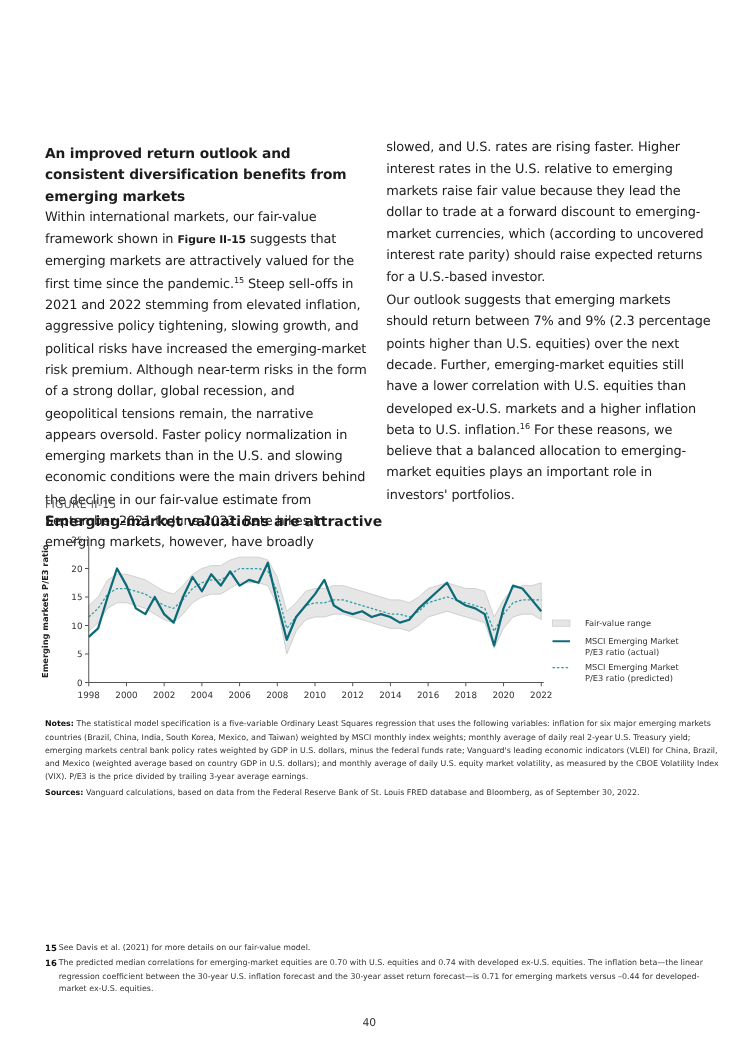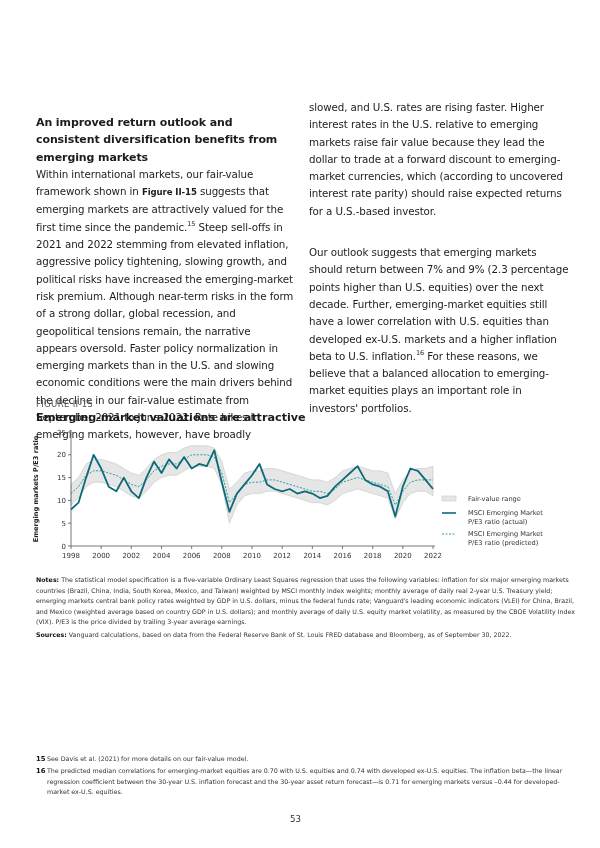--- a/index.html
+++ b/index.html
@@ -1,24 +1,24 @@
 <!DOCTYPE html>
 <html><head>
 <meta charset="utf-8">
 <style>
   * { margin:0; padding:0; box-sizing:border-box; }
   html, body { width:600px; height:848px; background:#ffffff; overflow:hidden; }
   body { position:relative; font-family:"DejaVu Sans", sans-serif; color:#1c1c1c; }
   .col { position:absolute; font-size:10.3px; line-height:17.3px; letter-spacing:-0.1px; }
   .col-left { left:36px; top:114px; width:258px; }
-  .col-right { left:309px; top:99px; width:262px; }
+  .col-right { left:309px; top:110px; width:262px; }
   .heading { font-weight:bold; font-size:11px; line-height:17.3px; }
   .fig-ref { font-weight:bold; font-size:8.6px; }
   sup { font-size:6.5px; vertical-align:top; line-height:10px; }
-  .para2 { margin-top:24px; }
+  .para2 { margin-top:1px; }
   .fig-label { position:absolute; left:36px; top:399px; font-size:8.6px; color:#555; letter-spacing:0.3px; }
   .fig-title { position:absolute; left:36px; top:411px; font-size:11.2px; font-weight:bold;text-align:center; }
   .chart { position:absolute; left:28px; top:424px; width:550px; height:150px; }
   .notes { position:absolute; left:36px; top:575px; width:540px; font-size:6.3px; line-height:10.6px; color:#333; }
   .notes b { color:#111; }
   .sources { margin-top:2px; }
   .footnotes { position:absolute; left:36px; top:754px; width:540px; font-size:6.3px; line-height:10.4px; color:#333; }
   .fn { display:flex; margin-bottom:2px; }
   .fn-num { font-weight:bold; width:11px; flex:none; color:#111; font-size:6.8px; }
   .page-num { position:absolute; left:290px; top:814px; font-size:8.6px; color:#333; }
@@ -111,13 +111,13 @@
   <div class="fn">
     <span class="fn-num">15</span>
     <span>See Davis et al. (2021) for more details on our fair-value model.</span>
   </div>
   <div class="fn">
     <span class="fn-num">16</span>
     <span>The predicted median correlations for emerging-market equities are 0.70 with U.S. equities and 0.74 with developed ex-U.S. equities. The inflation beta—the linear regression coefficient between the 30-year U.S. inflation forecast and the 30-year asset return forecast—is 0.71 for emerging markets versus –0.44 for developed-market ex-U.S. equities.</span>
   </div>
 </div>
 
-<div class="page-num">53</div>
+<div class="page-num">40</div>
 
 </body></html>

